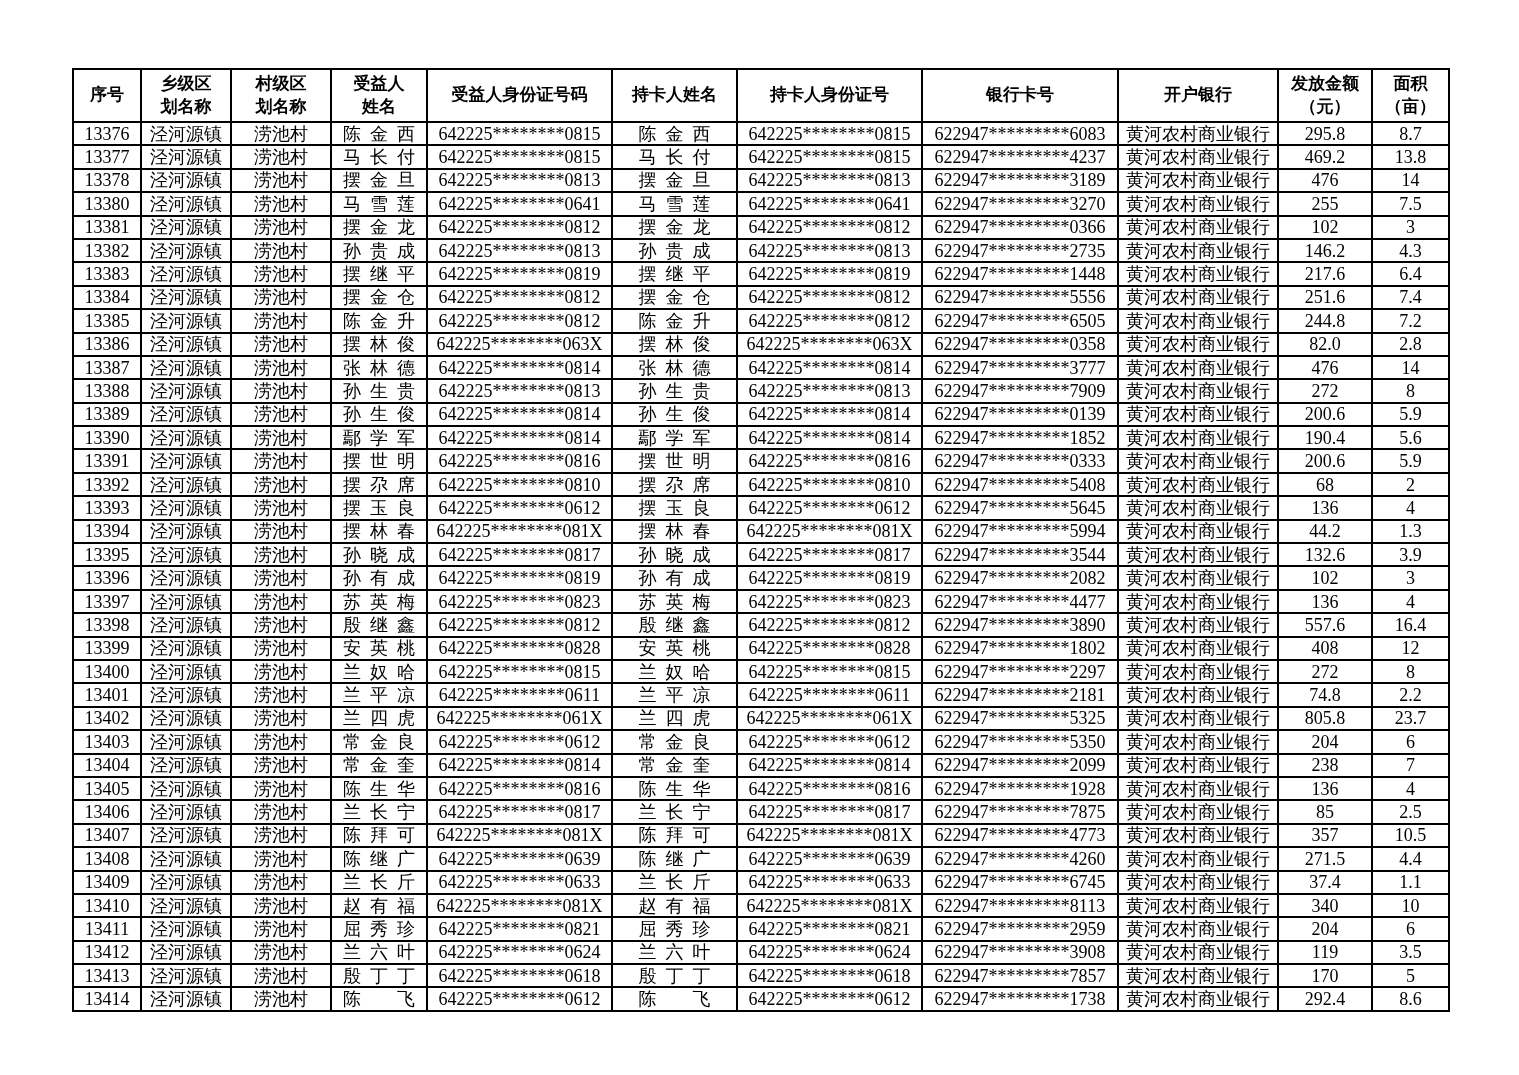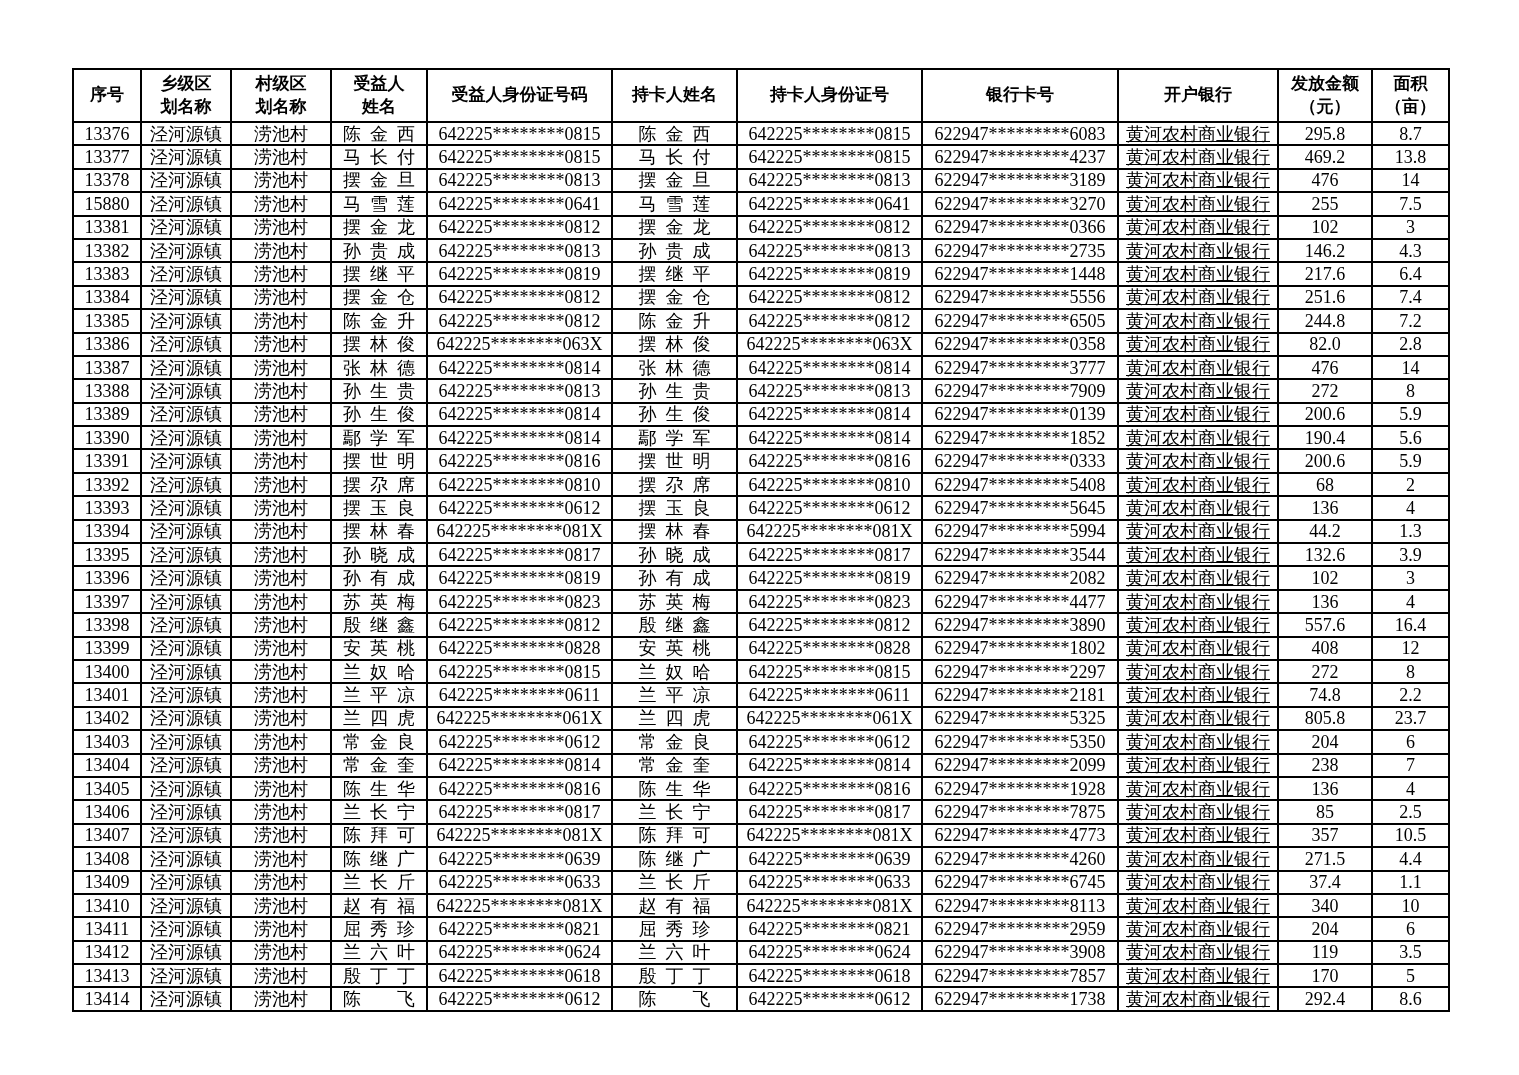--- a/index.html
+++ b/index.html
@@ -44,21 +44,21 @@
     line-height: 1.35;
   }
   table.grid td { height: 21.4px; }
   td.c-id, td.c-card { font-size: 18px; letter-spacing: 0px; }
   td.c-name .name-inner, td.c-cardholder .name-inner {
     display: inline-block;
     min-width: 72px;
     text-align: justify;
     text-align-last: justify;
   }
-  td.c-bank { font-size: 18px; text-decoration: underline; }
+  td.c-bank { font-size: 18px; }
   col.w-index { width: 68px; }
   col.w-township { width: 90px; }
   col.w-village { width: 100px; }
   col.w-name { width: 96px; }
   col.w-id { width: 185px; }
   col.w-cardholder { width: 125px; }
   col.w-cardholder-id { width: 185px; }
   col.w-card { width: 196px; }
   col.w-bank { width: 160px; }
   col.w-amount { width: 94px; }
@@ -136,21 +136,21 @@
           <td class="c-name"><span class="name-inner">摆金旦</span></td>
           <td class="c-id">642225********0813</td>
           <td class="c-cardholder"><span class="name-inner">摆金旦</span></td>
           <td class="c-cardholder_id">642225********0813</td>
           <td class="c-card">622947*********3189</td>
           <td class="c-bank">黄河农村商业银行</td>
           <td class="c-amount">476</td>
           <td class="c-area">14</td>
         </tr>
         <tr>
-          <td class="c-index">15880</td>
+          <td class="c-index">13380</td>
           <td class="c-township">泾河源镇</td>
           <td class="c-village">涝池村</td>
           <td class="c-name"><span class="name-inner">马雪莲</span></td>
           <td class="c-id">642225********0641</td>
           <td class="c-cardholder"><span class="name-inner">马雪莲</span></td>
           <td class="c-cardholder_id">642225********0641</td>
           <td class="c-card">622947*********3270</td>
           <td class="c-bank">黄河农村商业银行</td>
           <td class="c-amount">255</td>
           <td class="c-area">7.5</td>

